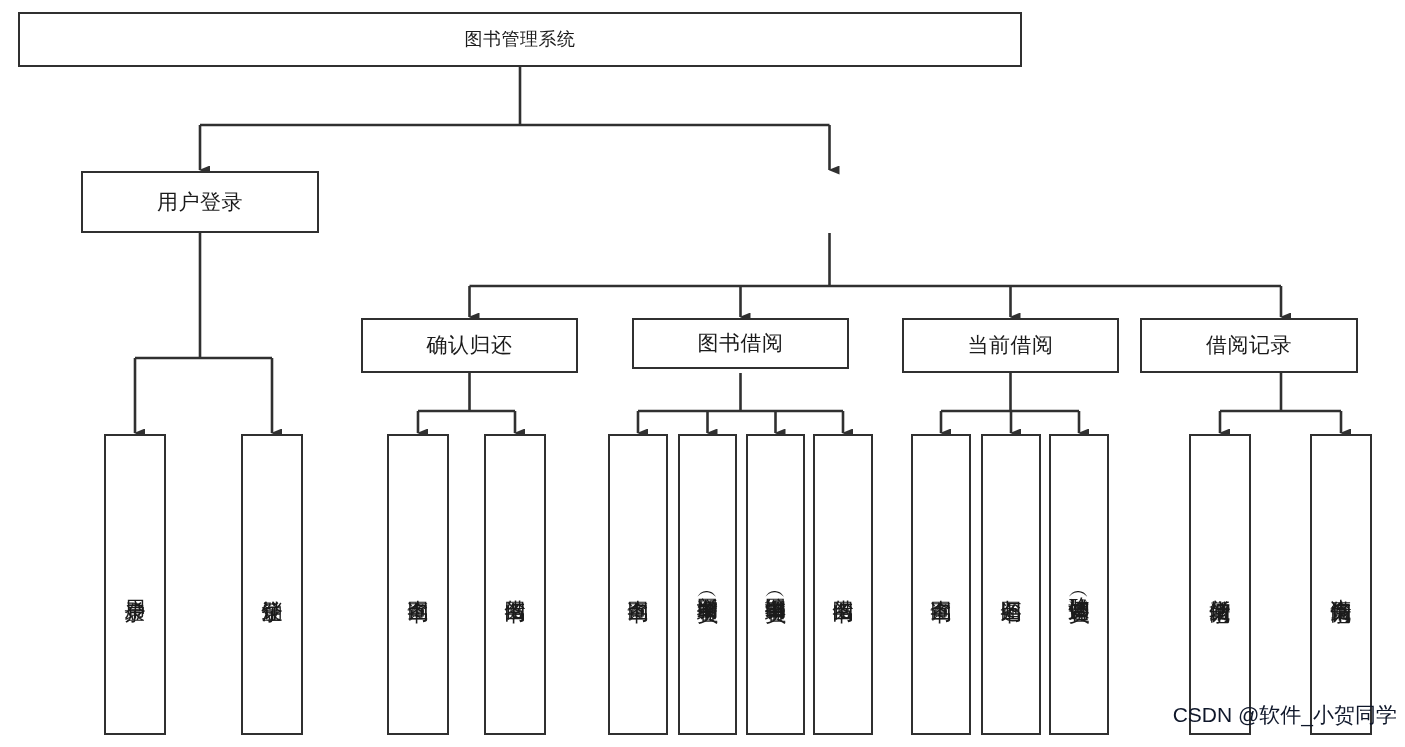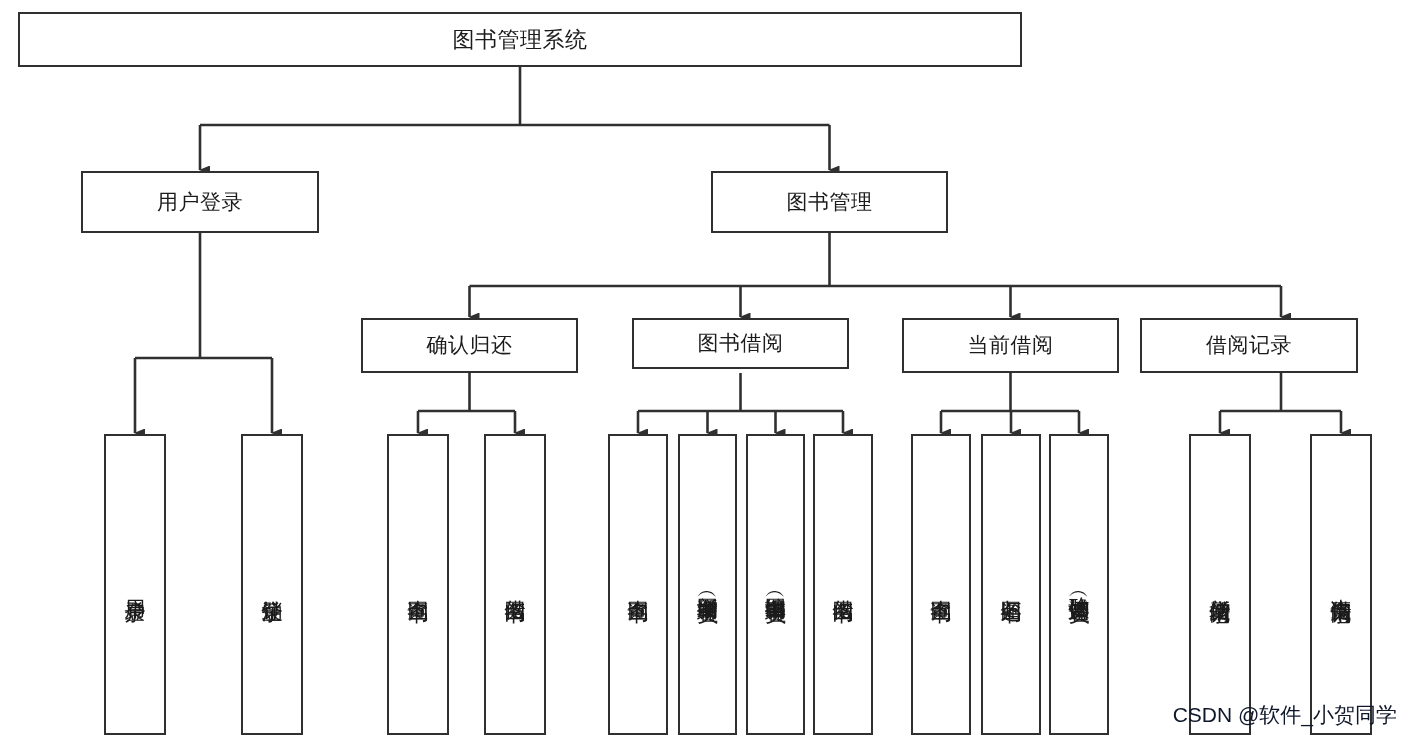--- a/index.html
+++ b/index.html
@@ -41,21 +41,21 @@
     text-align: center;
     line-height: 1.25;
     white-space: nowrap;
   }
   
   .node.horiz .node-label {
     font-size: 21px;
     letter-spacing: 0.5px;
   }
   .node.root .node-label {
-    font-size: 22px;
+    font-size: 18px;
   }
   
   .node.vert {
     align-items: center;
     justify-content: center;
     padding: 6px 0;
   }
   .node.vert .node-label {
     writing-mode: vertical-rl;
     text-orientation: upright;
@@ -123,23 +123,20 @@
       </g>
   </svg>
 
   <div class="node root horiz" style="left: 18px; top: 12px; width: 1004px; height: 55px;">
     <span class="node-label">图书管理系统</span>
   </div>
 
   <div class="node horiz" style="left: 81px; top: 171px; width: 238px; height: 62px;">
     <span class="node-label">用户登录</span>
   </div>
-  <div class="node horiz" style="left: 711px; top: 171px; width: 237px; height: 62px;">
-    <span class="node-label">图书管理</span>
-  </div>
 
   <div class="node horiz" style="left: 361px; top: 318px; width: 217px; height: 55px;">
     <span class="node-label">确认归还</span>
   </div>
   <div class="node horiz" style="left: 632px; top: 318px; width: 217px; height: 51px;">
     <span class="node-label">图书借阅</span>
   </div>
   <div class="node horiz" style="left: 902px; top: 318px; width: 217px; height: 55px; justify-content: center;">
     <span class="node-label">当前借阅</span>
   </div>

